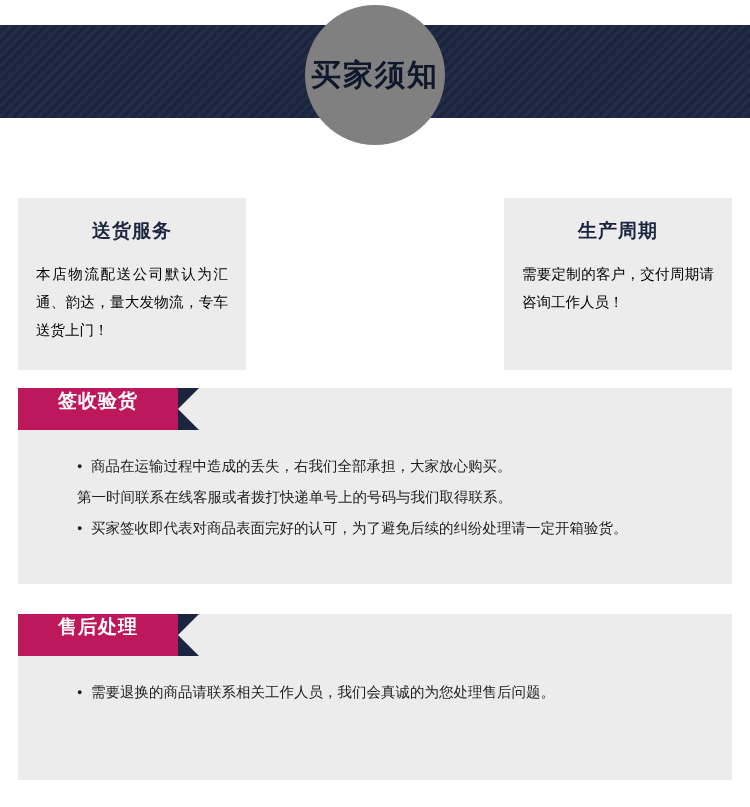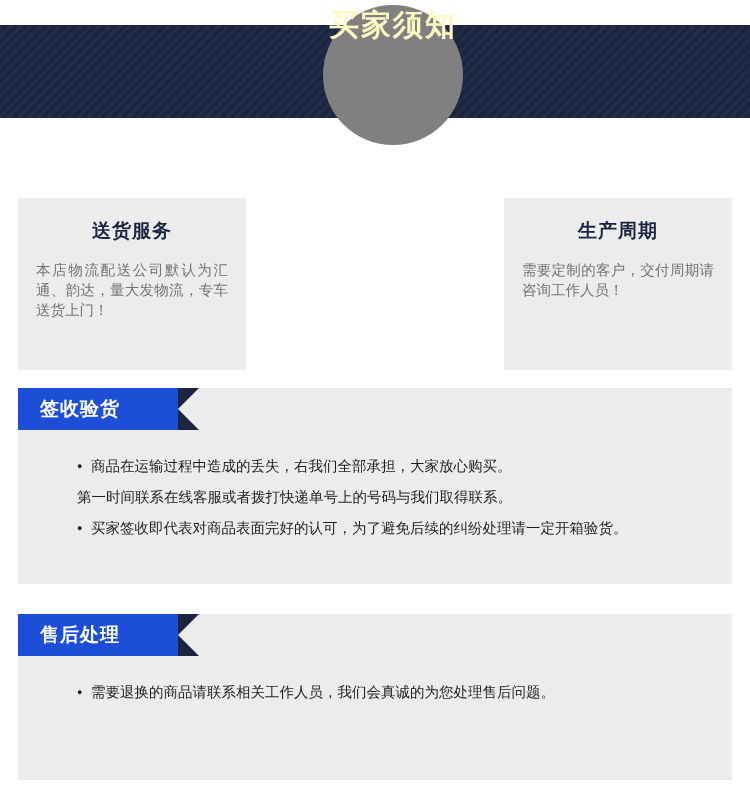--- a/index.html
+++ b/index.html
@@ -30,28 +30,29 @@
     background: #1b2540;
     background-image: repeating-linear-gradient(
         135deg,
         rgba(255,255,255,0.035) 0px,
         rgba(255,255,255,0.035) 3px,
         rgba(0,0,0,0) 3px,
         rgba(0,0,0,0) 7px);
   }
   .badge-circle {
     position: absolute;
-    left: 323px;
+    left: 305px;
     top: 5px;
     width: 140px;
     height: 140px;
     border-radius: 50%;
     background: #808080;
-    color: #fef9c3;
+    color: #0f172a;
     display: flex;
+    align-items: center;
     justify-content: center;
     font-size: 30px;
     font-weight: bold;
     letter-spacing: 2px;
   }
 
   
   .cards {
     position: absolute;
     left: 18px;
@@ -70,47 +71,47 @@
   .card-title {
     text-align: center;
     font-size: 19px;
     font-weight: bold;
     color: #1b2540;
     margin-bottom: 16px;
     letter-spacing: 1px;
   }
   .card-text {
     font-size: 14.5px;
-    color: #737373;
-    line-height: 20px;
+    color: #000000;
+    line-height: 28px;
     text-align: justify;
   }
 
   
   .section {
     position: absolute;
     left: 18px;
     width: 714px;
     background: #ececec;
   }
   .sec-a { top: 388px; height: 196px; }
   .sec-b { top: 614px; height: 166px; }
 
   .tab {
     position: relative;
     width: 160px;
     height: 42px;
-    background: #1d4ed8;
+    background: #be185d;
     color: #ffffff;
     font-size: 19px;
     font-weight: bold;
     letter-spacing: 1px;
     display: flex;
-    align-items: center;
-    padding-left: 22px;
+    align-items: flex-start;
+    padding-left: 40px;
     box-sizing: border-box;
   }
   .tab::after {
     content: "";
     position: absolute;
     right: -21px;
     top: 0;
     width: 0;
     height: 0;
     border-top: 21px solid #1b2540;

